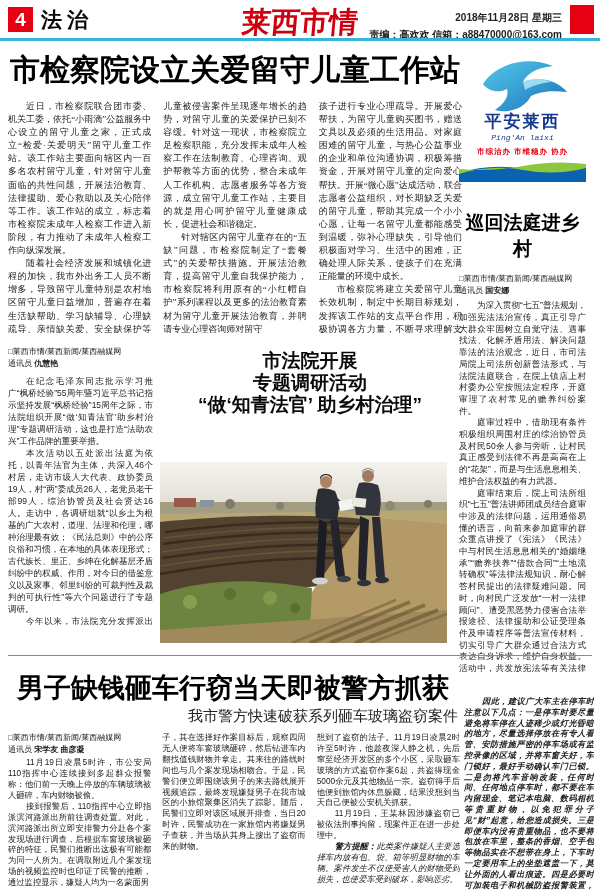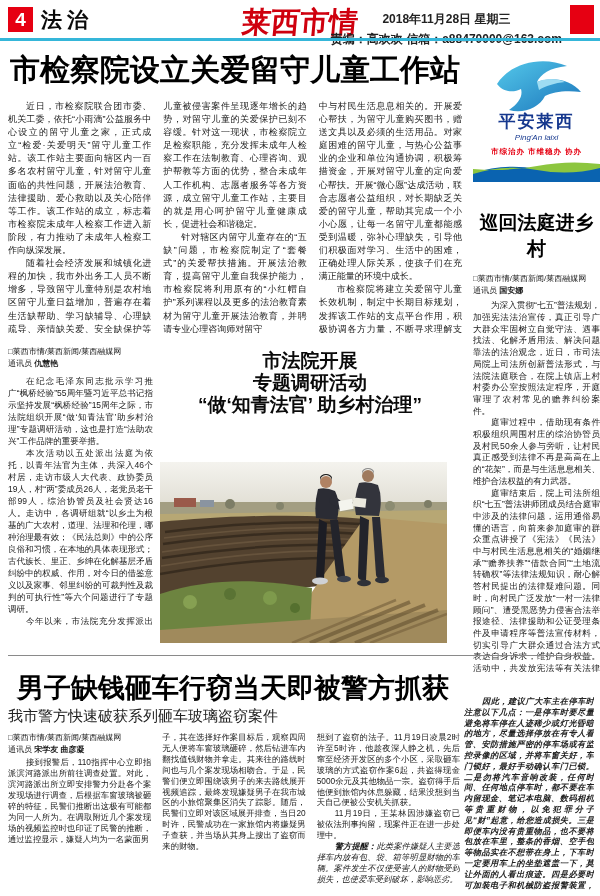--- a/index.html
+++ b/index.html
@@ -9,54 +9,54 @@
          overflow:hidden; margin:0 auto; }
   p{ margin:0; }
   .ind{ text-indent:18px; }
   
   .h-pagenum{ position:absolute; left:8px; top:7px; width:25px; height:25px; background:var(--red);
               color:#fff; font-size:19px; font-weight:bold; display:flex; align-items:center; justify-content:center; }
   .h-section{ position:absolute; left:41px; top:6px; font-size:21px; font-weight:bold; letter-spacing:5px; color:#0a0a0a; }
   .h-masthead{ position:absolute; left:0; right:0; top:3px; text-align:center;
                font-family:"DejaVu Serif","Liberation Serif",serif; font-size:29px; font-weight:bold;
                color:#cf000e; transform:skewX(-5deg); }
-  .h-meta{ position:absolute; right:38px; top:9px; font-size:12px; font-weight:bold; color:#222;
-           line-height:1.7; text-align:center; }
+  .h-meta{ position:absolute; right:38px; top:9px; font-size:10px; font-weight:bold; color:#222;
+           line-height:1.7; text-align:right; }
   .h-redblock{ position:absolute; right:6px; top:5px; width:24px; height:29px; background:var(--red); }
   .h-rule{ position:absolute; left:0; top:38px; width:600px; height:3px; background:var(--cyan); }
   
   .a1-headline{ position:absolute; left:10px; top:50px; width:450px; text-align:center;
                 font-size:30px; font-weight:900; color:#000; letter-spacing:0; }
-  .a1-cols{ position:absolute; left:8px; top:100px; width:454px; height:233px; display:flex; gap:12px; overflow:hidden; }
+  .a1-cols{ position:absolute; left:8px; top:100px; width:454px; height:233px; display:flex; gap:12px; overflow:hidden;font-family:Liberation Serif, serif; }
   .a1-cols .col{ flex:1; font-size:9px; line-height:13.1px; text-align:justify; overflow:hidden; }
   
-  .sidebar{ position:absolute; left:473px; top:54px; width:127px; }
+  .sidebar{ position:absolute; left:459px; top:54px; width:127px; }
   .logo-box{ text-align:center; }
   .logo-title{ font-size:17px; font-weight:bold; color:var(--navy); letter-spacing:2px; margin-top:-6px; }
-  .logo-sub{ font-size:8px; font-style:italic; color:var(--navy); }
+  .logo-sub{ font-size:8px; font-style:italic; color:var(--navy);font-family:Liberation Mono, monospace; }
   .logo-foot{ font-size:7.5px; color:var(--red); font-weight:bold; margin-top:5px; letter-spacing:1px; }
   .wave{ display:block; margin-top:5px; }
   .sb-headline{ margin-top:28px; font-size:19px; font-weight:900; text-align:center; line-height:1.35; color:#000; }
   .sb-byline{ margin-top:12px; font-size:8px; line-height:1.5; color:#222; }
   .sb-body{ margin-top:3px; font-size:8.6px; line-height:11.7px; text-align:justify; height:372px; overflow:hidden; }
   .byl b{ font-weight:bold; }
   
   .court{ position:absolute; left:8px; top:346px; width:145px; }
   .court .byl{ font-size:8px; line-height:1.55; }
   .court-body{ margin-top:4px; font-size:8.5px; line-height:12px; text-align:justify; height:252px; overflow:hidden; }
   .mid-head{ position:absolute; left:160px; top:350px; width:300px; text-align:center;
              font-size:19px; font-weight:900; line-height:22px; color:#0a0a0a; }
   .photo{ position:absolute; left:160px; top:462px; width:287px; height:181px; }
   .photo svg{ display:block; }
   
   .divider{ position:absolute; left:8px; top:655px; width:584px; height:1px; background:#8a8a8a; }
   
   .theft-head{ position:absolute; left:8px; top:670px; width:450px; text-align:center;
                font-size:27px; font-weight:900; color:#000; }
-  .theft-sub{ position:absolute; left:8px; top:707px; width:450px; text-align:left; font-size:15px; color:#222; }
+  .theft-sub{ position:absolute; left:8px; top:707px; width:450px; text-align:right; font-size:15px; color:#222; }
   .theft-cols{ position:absolute; left:8px; top:732px; width:452px; height:159px; display:flex; gap:11px; overflow:hidden; }
   .theft-cols .col{ flex:1; font-size:8.3px; line-height:10.9px; text-align:justify; overflow:hidden; }
   .theft-cols .byl{ font-size:8px; line-height:1.45; margin-bottom:2px; }
   .warn{ font-style:italic; }
   .warn b{ }
   .theft-right{ position:absolute; left:464px; top:697px; width:130px; height:194px;
                 font-size:8.2px; line-height:10.8px; font-weight:bold; font-style:italic;
                 text-align:justify; overflow:hidden; color:#222; }
 </style>
 </head>
@@ -78,21 +78,21 @@
   <div class="a1-cols">
     <div class="col">
       <p class="ind">近日，市检察院联合团市委、机关工委，依托“小雨滴”公益服务中心设立的留守儿童之家，正式成立“检爱·关爱明天”留守儿童工作站。该工作站主要面向辖区内一百多名农村留守儿童，针对留守儿童面临的共性问题，开展法治教育、法律援助、爱心救助以及关心陪伴等工作。该工作站的成立，标志着市检察院未成年人检察工作进入新阶段，有力推动了未成年人检察工作向纵深发展。</p>
       <p class="ind">随着社会经济发展和城镇化进程的加快，我市外出务工人员不断增多，导致留守儿童特别是农村地区留守儿童日益增加，普遍存在着生活缺帮助、学习缺辅导、心理缺疏导、亲情缺关爱、安全缺保护等问题，留守</p>
     </div>
     <div class="col">
       <p>儿童被侵害案件呈现逐年增长的趋势，对留守儿童的关爱保护已刻不容缓。针对这一现状，市检察院立足检察职能，充分发挥未成年人检察工作在法制教育、心理咨询、观护帮教等方面的优势，整合未成年人工作机构、志愿者服务等各方资源，成立留守儿童工作站，主要目的就是用心呵护留守儿童健康成长，促进社会和谐稳定。</p>
       <p class="ind">针对辖区内留守儿童存在的“五缺”问题，市检察院制定了“套餐式”的关爱帮扶措施。开展法治教育，提高留守儿童自我保护能力，市检察院将利用原有的“小红帽自护”系列课程以及更多的法治教育素材为留守儿童开展法治教育，并聘请专业心理咨询师对留守</p>
     </div>
     <div class="col">
-      <p>中与村民生活息息相关的。开展爱心帮扶，为留守儿童购买图书，赠送文具以及必须的生活用品。对家庭困难的留守儿童，与热心公益事业的企业和单位沟通协调，积极筹措资金，开展对留守儿童的定向爱心帮扶。开展“微心愿”达成活动，联合志愿者公益组织，对长期缺乏关爱的留守儿童，帮助其完成一个小小心愿，让每一名留守儿童都能感受到温暖，弥补心理缺失，引导他们积极面对学习、生活中的困难，正确处理人际关系，使孩子们在充满正能量的环境中成长。</p>
+      <p>孩子进行专业心理疏导。开展爱心帮扶，为留守儿童购买图书，赠送文具以及必须的生活用品。对家庭困难的留守儿童，与热心公益事业的企业和单位沟通协调，积极筹措资金，开展对留守儿童的定向爱心帮扶。开展“微心愿”达成活动，联合志愿者公益组织，对长期缺乏关爱的留守儿童，帮助其完成一个小小心愿，让每一名留守儿童都能感受到温暖，弥补心理缺失，引导他们积极面对学习、生活中的困难，正确处理人际关系，使孩子们在充满正能量的环境中成长。</p>
       <p class="ind">市检察院将建立关爱留守儿童长效机制，制定中长期目标规划，发挥该工作站的支点平台作用，积极协调各方力量，不断寻求理解支持，以点带面，大胆实践，不断扩大关爱覆盖面，将关爱留守儿童工作做细、做实，在关爱留守儿童工作中贡献检察力量。</p>
     </div>
   </div>
 
   <div class="sidebar">
     <div class="logo-box">
       <svg width="104" height="58" viewBox="0 0 104 58">
         <defs>
           <linearGradient id="dv" x1="0" y1="0" x2="1" y2="1">
             <stop offset="0" stop-color="#54c8ea"></stop>
@@ -199,20 +199,21 @@
 
   <div class="theft-head">男子缺钱砸车行窃当天即被警方抓获</div>
   <div class="theft-sub">我市警方快速破获系列砸车玻璃盗窃案件</div>
 
   <div class="theft-cols">
     <div class="col">
       <div class="byl">
         <div>□莱西市情/莱西新闻/莱西融媒网</div>
         <div><span>通讯员 </span><b>宋学友 曲彦凝</b></div>
       </div>
+      <p class="ind">11月19日凌晨5时许，市公安局110指挥中心连续接到多起群众报警称：他们前一天晚上停放的车辆玻璃被人砸碎，车内财物被偷。</p>
       <p class="ind">接到报警后，110指挥中心立即指派滨河路派出所前往调查处置。对此，滨河路派出所立即安排警力分赴各个案发现场进行调查，后根据车窗玻璃被砸碎的特征，民警们推断出这极有可能都为同一人所为。在调取附近几个案发现场的视频监控时也印证了民警的推断，通过监控显示，嫌疑人均为一名蒙面男</p>
     </div>
     <div class="col">
       <p>子，其在选择好作案目标后，观察四周无人便将车窗玻璃砸碎，然后钻进车内翻找值钱财物并拿走。其来往的路线时间也与几个案发现场相吻合。于是，民警们便立即围绕该男子的来去路线展开视频追踪，最终发现嫌疑男子在我市城区的小旅馆聚集区消失了踪影。随后，民警们立即对该区域展开排查，当日20时许，民警成功在一家旅馆内将嫌疑男子查获，并当场从其身上搜出了盗窃而来的财物。</p>
     </div>
     <div class="col">
       <p>想到了盗窃的法子。11月19日凌晨2时许至5时许，他趁夜深人静之机，先后窜至经济开发区的多个小区，采取砸车玻璃的方式盗窃作案6起，共盗得现金5000余元及其他物品一宗。盗窃得手后他便到旅馆内休息躲藏，结果没想到当天自己便被公安机关抓获。</p>
       <p class="ind">11月19日，王某林因涉嫌盗窃已被依法刑事拘留，现案件正在进一步处理中。</p>
       <p class="ind warn"><b>警方提醒：</b><span>此类案件嫌疑人主要选择车内放有包、袋、箱等明显财物的车辆。案件发生不仅使受害人的财物受到损失，也使爱车受到破坏，影响恶劣。</span></p>
     </div>

